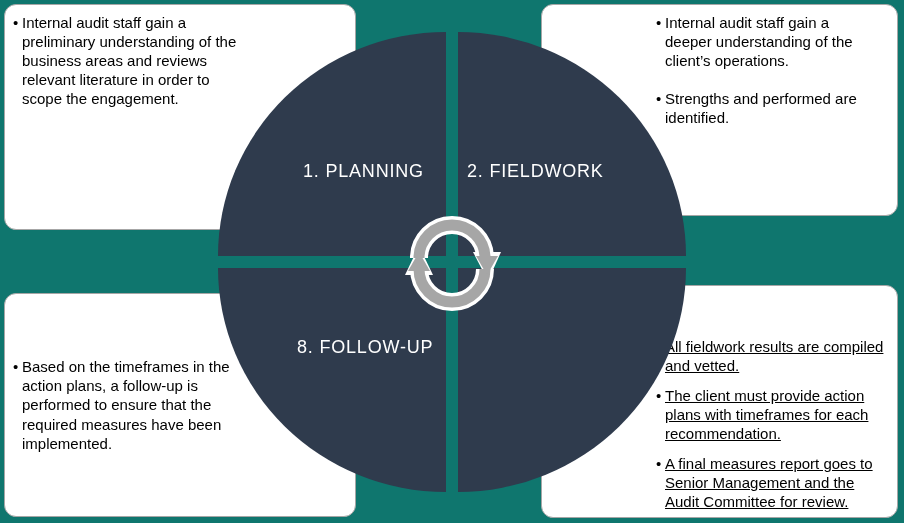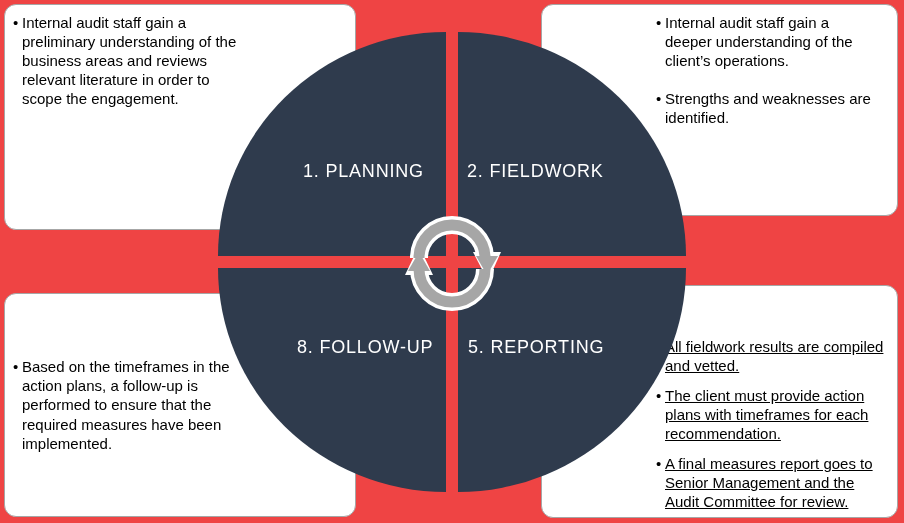--- a/index.html
+++ b/index.html
@@ -5,21 +5,21 @@
   html, body {
     margin: 0;
     padding: 0;
     background: #ffffff;
     font-family: "Liberation Sans", sans-serif;
   }
   #stage {
     position: relative;
     width: 904px;
     height: 523px;
-    background: #ef4444;
+    background: #0f766e;
     overflow: hidden;
   }
 
   
   .callout {
     position: absolute;
     background: #ffffff;
     border: 1px solid #a6a6a6;
     border-radius: 12px;
     box-sizing: border-box;
@@ -94,21 +94,21 @@
 
   <div class="callout" id="box-planning">
     <ul class="bullets">
       <li>Internal audit staff gain a preliminary understanding of the business areas and reviews relevant literature in order to scope the engagement.</li>
     </ul>
   </div>
 
   <div class="callout" id="box-fieldwork">
     <ul class="bullets">
       <li>Internal audit staff gain a deeper understanding of the client’s operations.</li>
-      <li class="gap-lg">Strengths and weaknesses are identified.</li>
+      <li class="gap-lg">Strengths and performed are identified.</li>
     </ul>
   </div>
 
   <div class="callout" id="box-followup">
     <ul class="bullets">
       <li>Based on the timeframes in the action plans, a follow-up is performed to ensure that the required measures have been implemented.</li>
     </ul>
   </div>
 
   <div class="callout" id="box-reporting">
@@ -120,21 +120,20 @@
   </div>
 
   <div class="quadrant" id="quad-planning"></div>
   <div class="quadrant" id="quad-fieldwork"></div>
   <div class="quadrant" id="quad-followup"></div>
   <div class="quadrant" id="quad-reporting"></div>
 
   <div class="quad-label" id="label-planning">1. PLANNING</div>
   <div class="quad-label" id="label-fieldwork">2. FIELDWORK</div>
   <div class="quad-label" id="label-followup">8. FOLLOW-UP</div>
-  <div class="quad-label" id="label-reporting">5. REPORTING</div>
 
   <svg id="cycle-arrows" width="112" height="118" viewBox="0 0 112 118">
 
     <path d="M 23 55 A 33 33 0 0 1 89 55" stroke="#ffffff" stroke-width="18" fill="none"></path>
     <path d="M 89 66 A 33 33 0 0 1 23 66" stroke="#ffffff" stroke-width="18" fill="none"></path>
     <polygon points="77,49 105,49 92,78" fill="#ffffff"></polygon>
     <polygon points="9,72 37,72 23,43" fill="#ffffff"></polygon>
 
     <path d="M 23 55 A 33 33 0 0 1 89 55" stroke="#a6a6a6" stroke-width="11" fill="none"></path>
     <path d="M 89 66 A 33 33 0 0 1 23 66" stroke="#a6a6a6" stroke-width="11" fill="none"></path>

